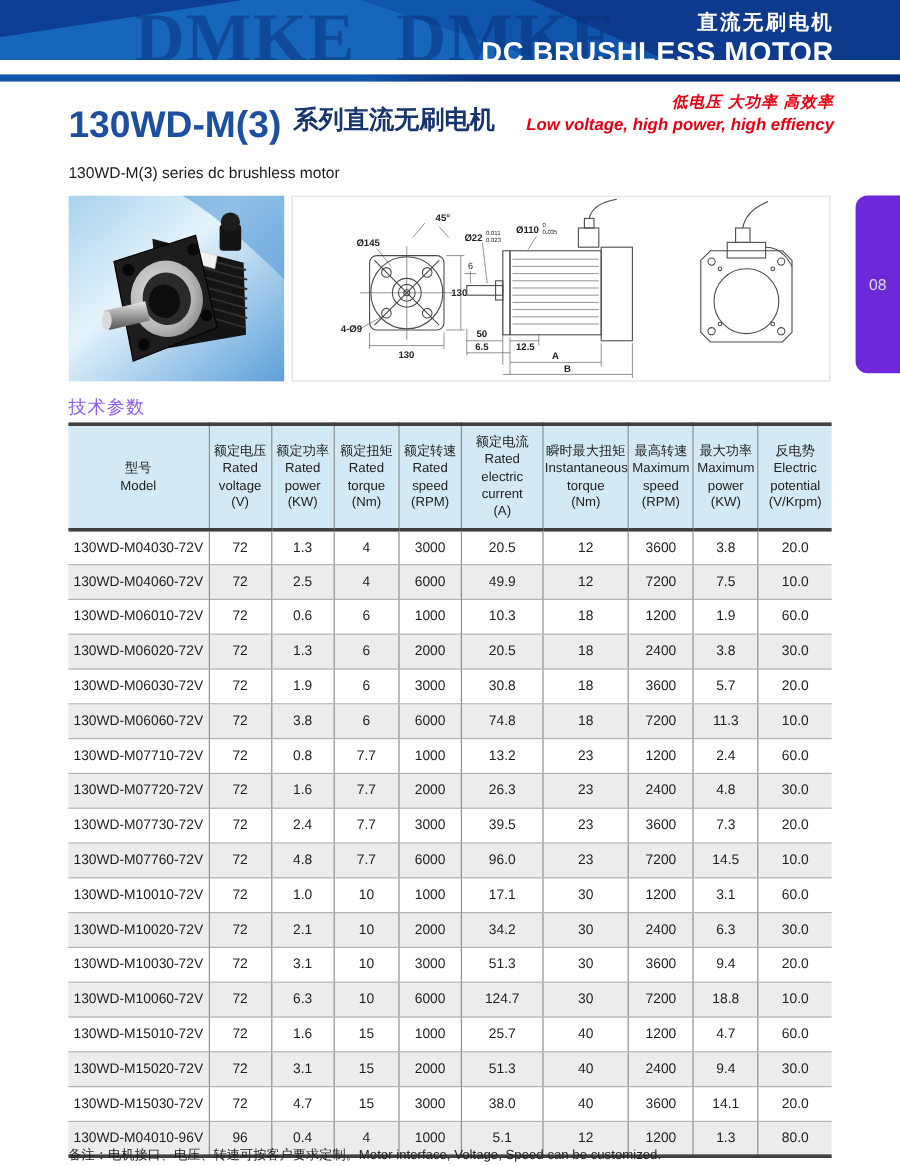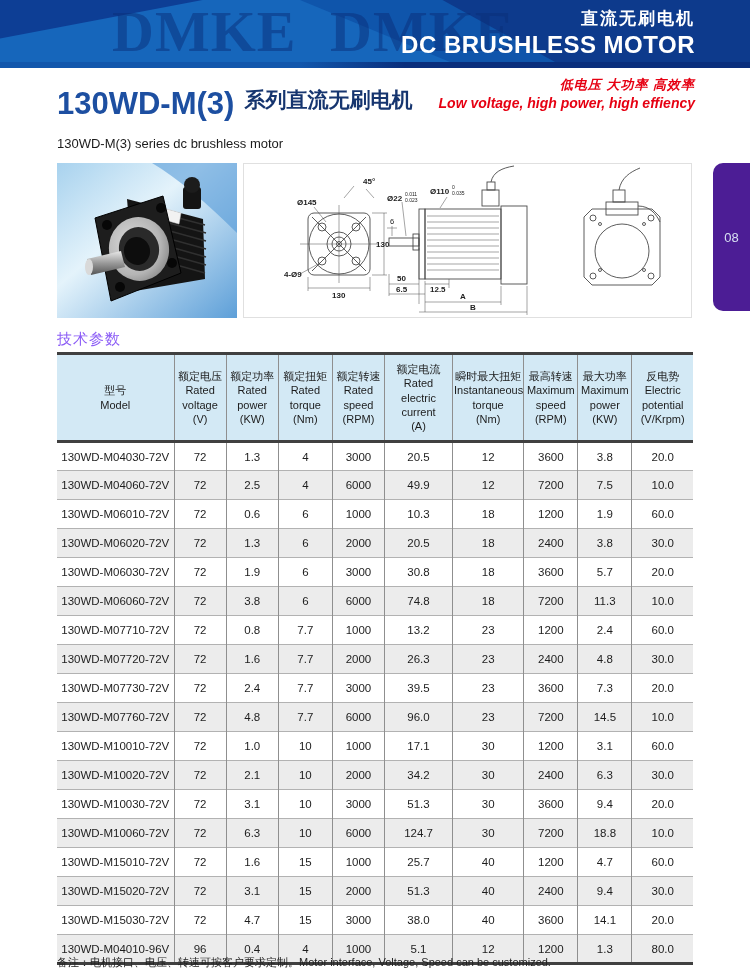--- a/index.html
+++ b/index.html
@@ -1,20 +1,20 @@
 <!DOCTYPE html>
 <html><head>
 <meta charset="utf-8">
 <style>
   * { margin:0; padding:0; box-sizing:border-box; }
   body { background:#888; font-family:"Liberation Sans", sans-serif; }
   .page { position:relative; width:750px; height:972px; background:#fff; overflow:hidden; margin:0 auto; }
 
   
-  .band { position:absolute; left:0; top:0; width:750px; height:62px;
+  .band { position:absolute; left:0; top:0; width:750px; height:50px;
           background:#1666bb; overflow:hidden; }
   .band-diag  { position:absolute; inset:0; background:#0f55ab;
                 clip-path:polygon(40% 0, 62% 0, 82% 100%, 60% 100%); }
   .band-right { position:absolute; inset:0; background:#0d3a8c;
                 clip-path:polygon(59% 0, 100% 0, 100% 100%, 74% 100%); }
   .band-wedge { position:absolute; inset:0; background:#0d3e95;
                 clip-path:polygon(0 0, 27% 0, 0 62%); }
   .wm { position:absolute; top:-2px; font-family:"Liberation Serif", serif;
         font-weight:bold; font-size:58px; color:#0a2f7a; opacity:.5; letter-spacing:1px; }
   .wm1 { left:112px; } .wm2 { left:330px; }
@@ -32,21 +32,21 @@
 
   
   .title-block { position:absolute; left:57px; top:86px; }
   .title-line { display:flex; align-items:flex-start; gap:10px; }
   .title-model { font-size:31px; font-weight:bold; color:#1d4fa1; letter-spacing:0; }
   .title-zh { font-size:21px; font-weight:bold; color:#16356f; }
   .title-en { font-size:13px; color:#1b1b1b; margin-top:14px; }
 
   
   .page-tab { position:absolute; right:0; top:163px; width:37px; height:148px;
-              background:#4c1d95; border-radius:10px 0 0 10px;
+              background:#6d28d9; border-radius:10px 0 0 10px;
               display:flex; align-items:center; justify-content:center;text-align:center; }
   .page-tab span { color:#d7e0f2; font-size:13px; }
 
   
   .photo-box { position:absolute; left:57px; top:163px; width:180px; height:155px; }
   .draw-box  { position:absolute; left:243px; top:163px; width:449px; height:155px;
                background:#fff; border:1px solid #e0e0e0; }
   .draw-box svg { display:block; }
   .dim { font-size:7.5px; fill:#222; }
   .dimb { font-size:8px; fill:#222; font-weight:bold; }

